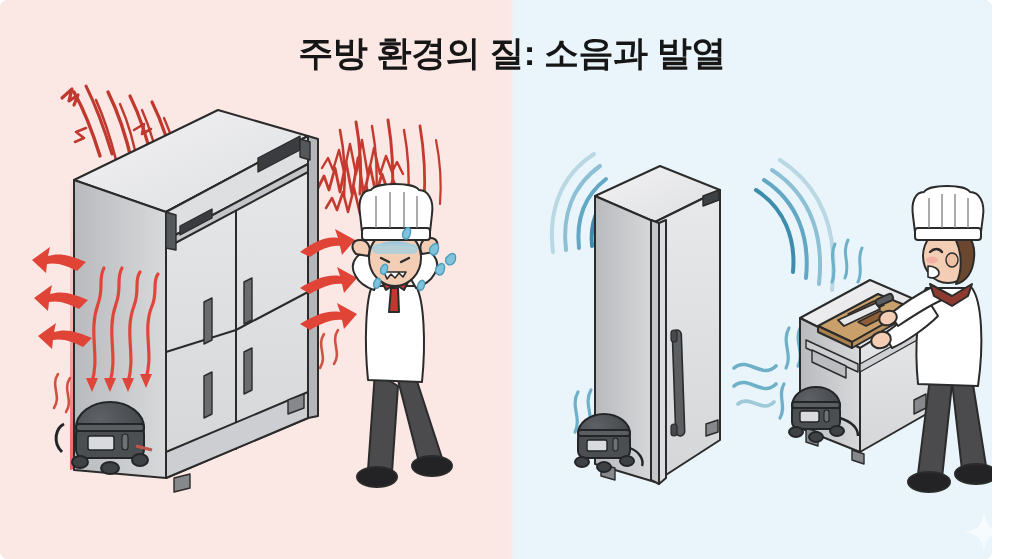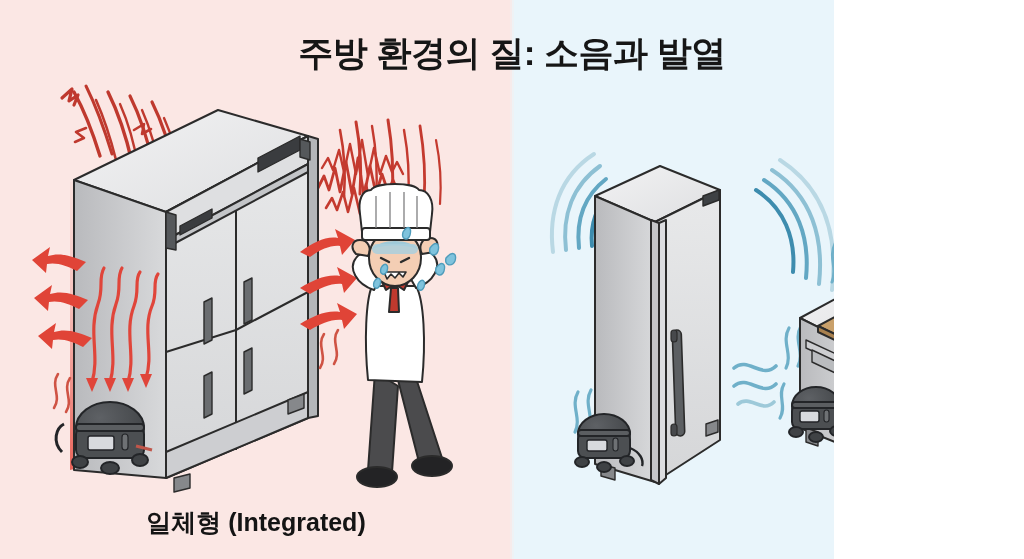--- a/index.html
+++ b/index.html
@@ -5,24 +5,25 @@
   html, body {
     margin: 0;
     padding: 0;
     background: #ffffff;
   }
   body {
     font-family: "Liberation Sans", "DejaVu Sans", sans-serif;
   }
   #infographic {
     position: relative;
-    width: 834px;
+    width: 992px;
     height: 559px;
     overflow: hidden;
     background: #fce9e6;
+    border-radius: 8px;
   }
   .panel {
     position: absolute;
     top: 0;
     height: 559px;
   }
   #panel-left {
     left: 0;
     width: 512px;
     background: #fbe7e4;
@@ -435,15 +436,14 @@
 
     </g>
 
     <g opacity="0.8">
       <path d="M984 512 C986 526, 990 530, 1004 532 C990 534, 986 538, 984 552 C982 538, 978 534, 964 532 C978 530, 982 526, 984 512 Z" fill="url(#sparkleG)"></path>
     </g>
   </svg>
 
   <div id="title">주방 환경의 질: 소음과 발열</div>
 
-  <div class="caption" id="caption-left">일체형 (Integrated)</div>
 
 </div>
 
 </body></html>

